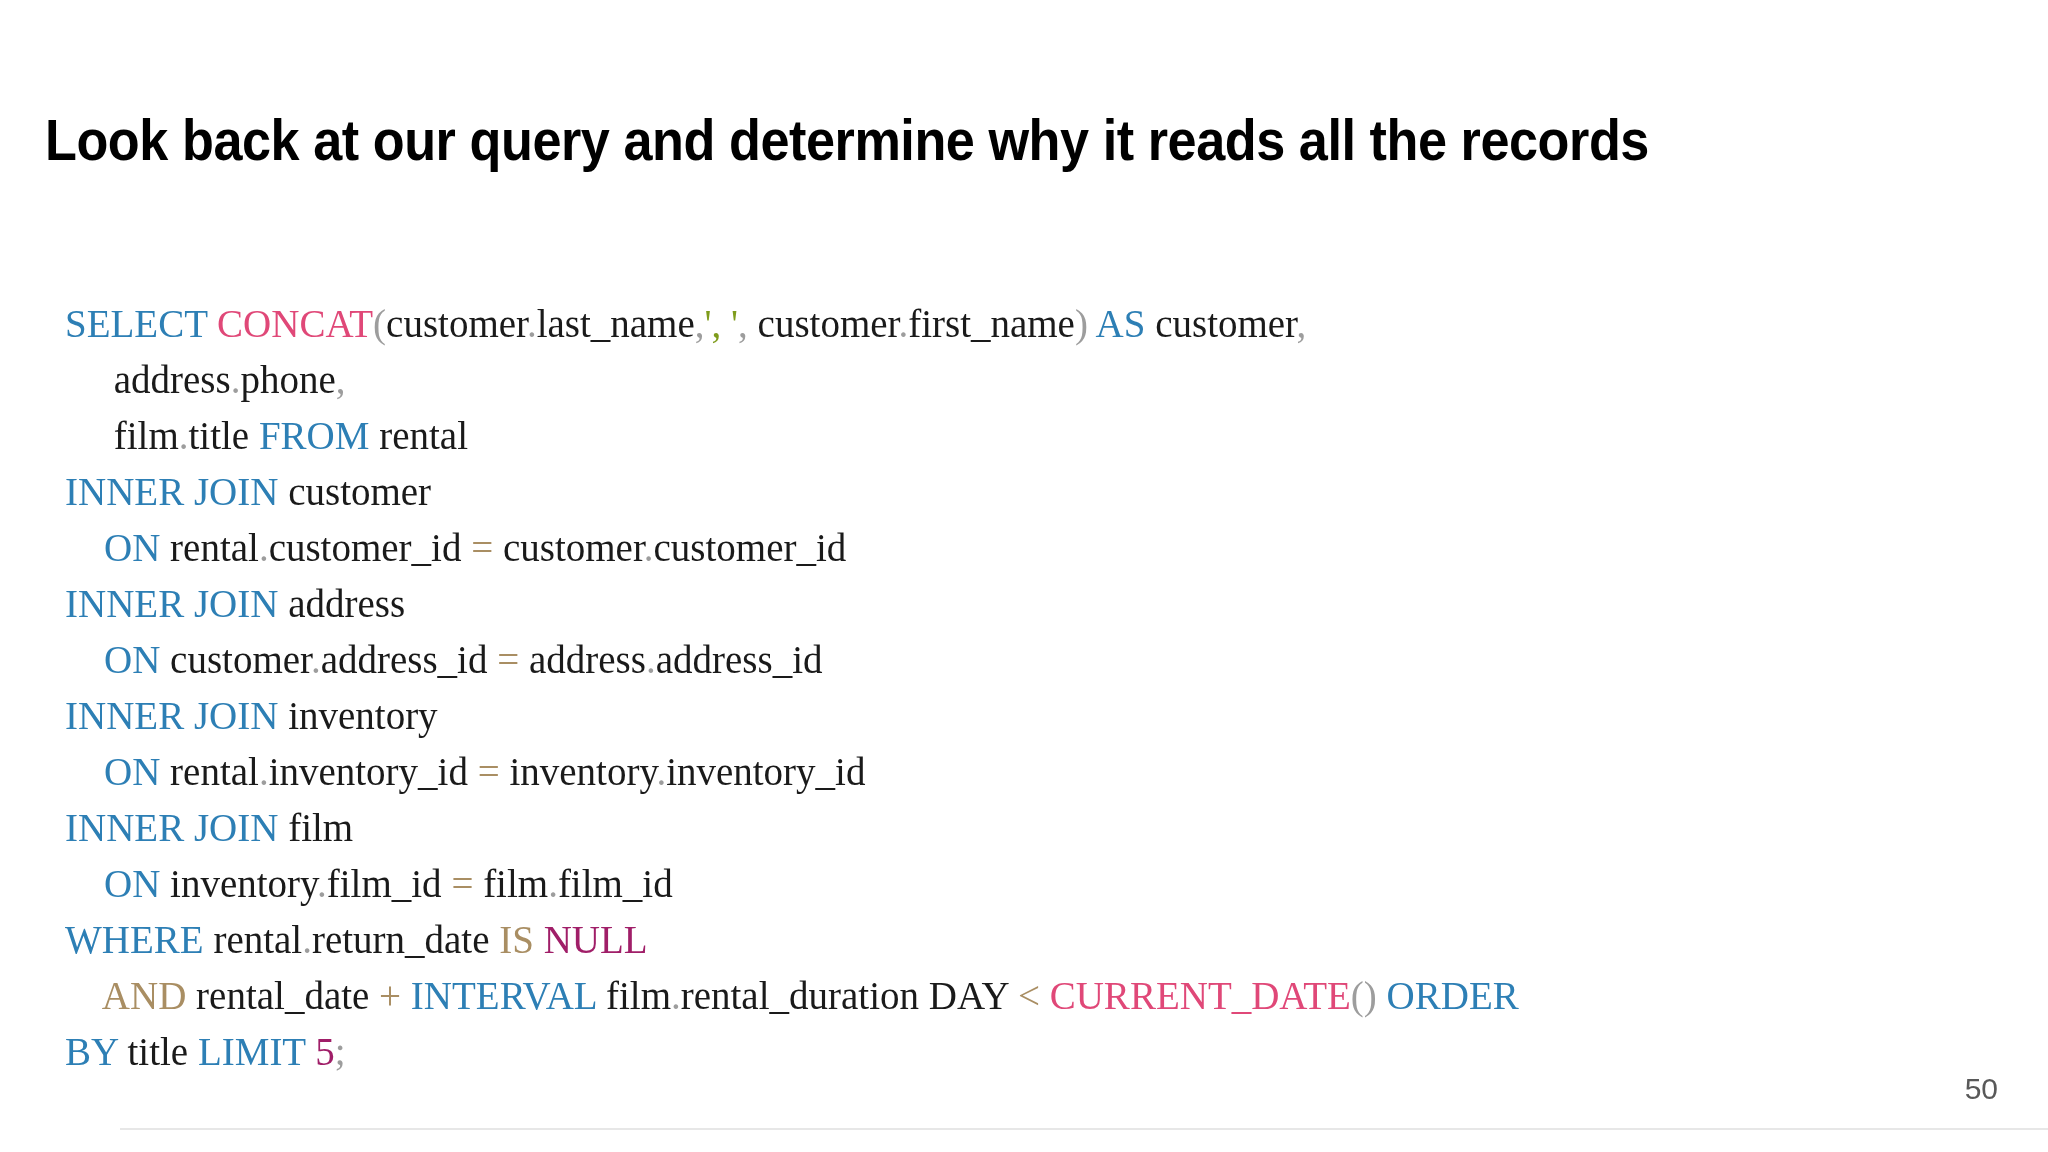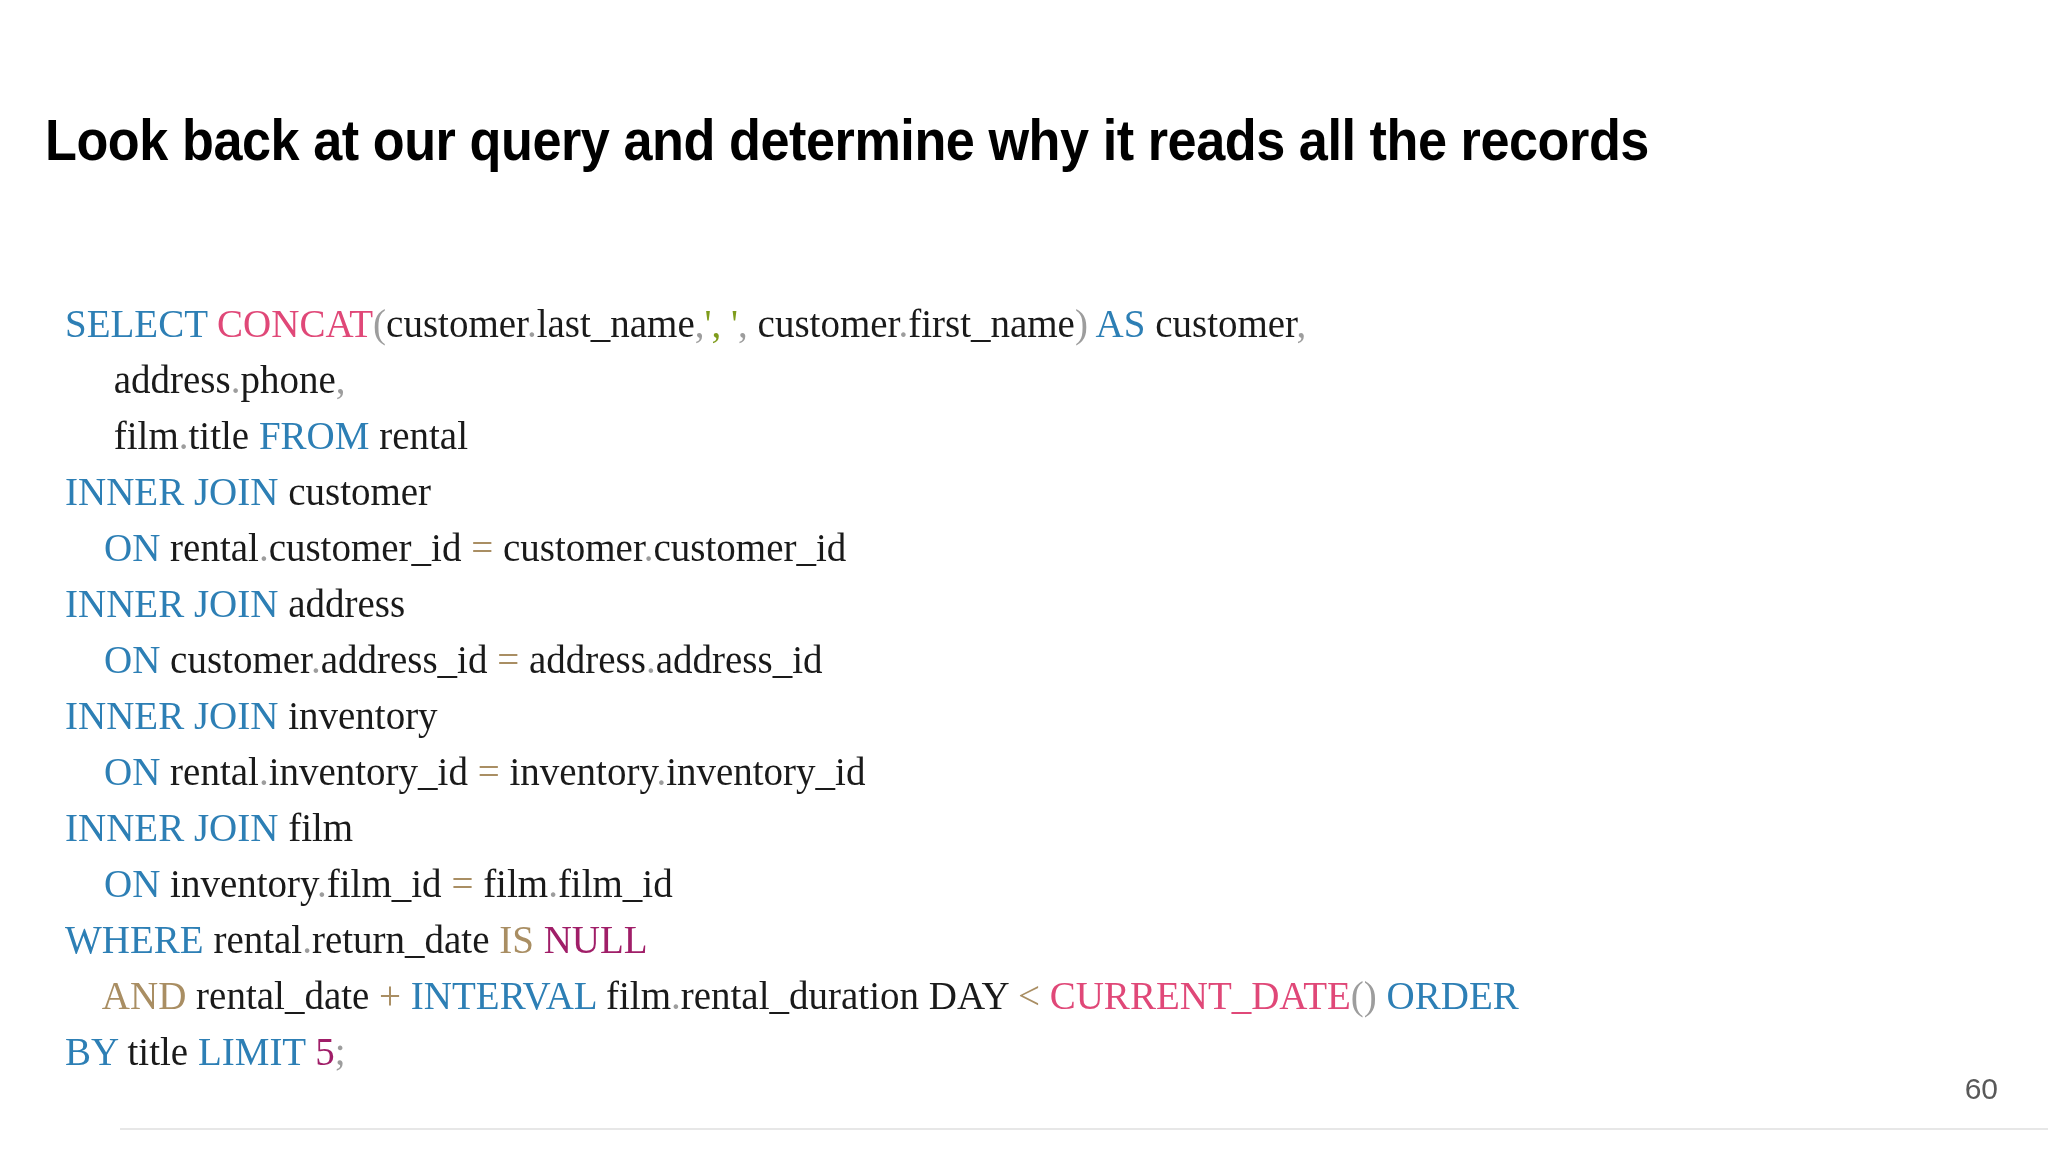--- a/index.html
+++ b/index.html
@@ -60,15 +60,15 @@
     height: 2px;
     background: #e7e7e7;
   }
 </style>
 </head>
 <body>
 
 <div class="slide">
   <h1 class="title">Look back at our query and determine why it reads all the records</h1>
   <pre class="code" id="code-block"><div class="code-line"><span style="color: rgb(45, 127, 181);">SELECT</span><span style="color: rgb(26, 26, 26);"> </span><span style="color: rgb(224, 72, 120);">CONCAT</span><span style="color: rgb(157, 157, 157);">(</span><span style="color: rgb(26, 26, 26);">customer</span><span style="color: rgb(157, 157, 157);">.</span><span style="color: rgb(26, 26, 26);">last_name</span><span style="color: rgb(157, 157, 157);">,</span><span style="color: rgb(127, 156, 28);">', '</span><span style="color: rgb(157, 157, 157);">,</span><span style="color: rgb(26, 26, 26);"> </span><span style="color: rgb(26, 26, 26);">customer</span><span style="color: rgb(157, 157, 157);">.</span><span style="color: rgb(26, 26, 26);">first_name</span><span style="color: rgb(157, 157, 157);">)</span><span style="color: rgb(26, 26, 26);"> </span><span style="color: rgb(45, 127, 181);">AS</span><span style="color: rgb(26, 26, 26);"> customer</span><span style="color: rgb(157, 157, 157);">,</span></div><div class="code-line"><span style="color: rgb(26, 26, 26);">     address</span><span style="color: rgb(157, 157, 157);">.</span><span style="color: rgb(26, 26, 26);">phone</span><span style="color: rgb(157, 157, 157);">,</span></div><div class="code-line"><span style="color: rgb(26, 26, 26);">     film</span><span style="color: rgb(157, 157, 157);">.</span><span style="color: rgb(26, 26, 26);">title</span><span style="color: rgb(26, 26, 26);"> </span><span style="color: rgb(45, 127, 181);">FROM</span><span style="color: rgb(26, 26, 26);"> rental</span></div><div class="code-line"><span style="color: rgb(45, 127, 181);">INNER JOIN</span><span style="color: rgb(26, 26, 26);"> customer</span></div><div class="code-line"><span style="color: rgb(26, 26, 26);">    </span><span style="color: rgb(45, 127, 181);">ON</span><span style="color: rgb(26, 26, 26);"> rental</span><span style="color: rgb(157, 157, 157);">.</span><span style="color: rgb(26, 26, 26);">customer_id</span><span style="color: rgb(26, 26, 26);"> </span><span style="color: rgb(169, 142, 99);">=</span><span style="color: rgb(26, 26, 26);"> customer</span><span style="color: rgb(157, 157, 157);">.</span><span style="color: rgb(26, 26, 26);">customer_id</span></div><div class="code-line"><span style="color: rgb(45, 127, 181);">INNER JOIN</span><span style="color: rgb(26, 26, 26);"> address</span></div><div class="code-line"><span style="color: rgb(26, 26, 26);">    </span><span style="color: rgb(45, 127, 181);">ON</span><span style="color: rgb(26, 26, 26);"> customer</span><span style="color: rgb(157, 157, 157);">.</span><span style="color: rgb(26, 26, 26);">address_id</span><span style="color: rgb(26, 26, 26);"> </span><span style="color: rgb(169, 142, 99);">=</span><span style="color: rgb(26, 26, 26);"> address</span><span style="color: rgb(157, 157, 157);">.</span><span style="color: rgb(26, 26, 26);">address_id</span></div><div class="code-line"><span style="color: rgb(45, 127, 181);">INNER JOIN</span><span style="color: rgb(26, 26, 26);"> inventory</span></div><div class="code-line"><span style="color: rgb(26, 26, 26);">    </span><span style="color: rgb(45, 127, 181);">ON</span><span style="color: rgb(26, 26, 26);"> rental</span><span style="color: rgb(157, 157, 157);">.</span><span style="color: rgb(26, 26, 26);">inventory_id</span><span style="color: rgb(26, 26, 26);"> </span><span style="color: rgb(169, 142, 99);">=</span><span style="color: rgb(26, 26, 26);"> inventory</span><span style="color: rgb(157, 157, 157);">.</span><span style="color: rgb(26, 26, 26);">inventory_id</span></div><div class="code-line"><span style="color: rgb(45, 127, 181);">INNER JOIN</span><span style="color: rgb(26, 26, 26);"> film</span></div><div class="code-line"><span style="color: rgb(26, 26, 26);">    </span><span style="color: rgb(45, 127, 181);">ON</span><span style="color: rgb(26, 26, 26);"> inventory</span><span style="color: rgb(157, 157, 157);">.</span><span style="color: rgb(26, 26, 26);">film_id</span><span style="color: rgb(26, 26, 26);"> </span><span style="color: rgb(169, 142, 99);">=</span><span style="color: rgb(26, 26, 26);"> film</span><span style="color: rgb(157, 157, 157);">.</span><span style="color: rgb(26, 26, 26);">film_id</span></div><div class="code-line"><span style="color: rgb(45, 127, 181);">WHERE</span><span style="color: rgb(26, 26, 26);"> rental</span><span style="color: rgb(157, 157, 157);">.</span><span style="color: rgb(26, 26, 26);">return_date</span><span style="color: rgb(26, 26, 26);"> </span><span style="color: rgb(169, 142, 99);">IS</span><span style="color: rgb(26, 26, 26);"> </span><span style="color: rgb(160, 30, 104);">NULL</span></div><div class="code-line"><span style="color: rgb(26, 26, 26);">    </span><span style="color: rgb(169, 142, 99);">AND</span><span style="color: rgb(26, 26, 26);"> rental_date </span><span style="color: rgb(169, 142, 99);">+</span><span style="color: rgb(26, 26, 26);"> </span><span style="color: rgb(45, 127, 181);">INTERVAL</span><span style="color: rgb(26, 26, 26);"> film</span><span style="color: rgb(157, 157, 157);">.</span><span style="color: rgb(26, 26, 26);">rental_duration</span><span style="color: rgb(26, 26, 26);"> DAY </span><span style="color: rgb(169, 142, 99);">&lt;</span><span style="color: rgb(26, 26, 26);"> </span><span style="color: rgb(224, 72, 120);">CURRENT_DATE</span><span style="color: rgb(157, 157, 157);">()</span><span style="color: rgb(26, 26, 26);"> </span><span style="color: rgb(45, 127, 181);">ORDER</span></div><div class="code-line"><span style="color: rgb(45, 127, 181);">BY</span><span style="color: rgb(26, 26, 26);"> title </span><span style="color: rgb(45, 127, 181);">LIMIT</span><span style="color: rgb(26, 26, 26);"> </span><span style="color: rgb(160, 30, 104);">5</span><span style="color: rgb(157, 157, 157);">;</span></div></pre>
-  <div class="page-number">60</div>
+  <div class="page-number">50</div>
   <div class="bottom-rule"></div>
 </div>
 
 </body></html>

